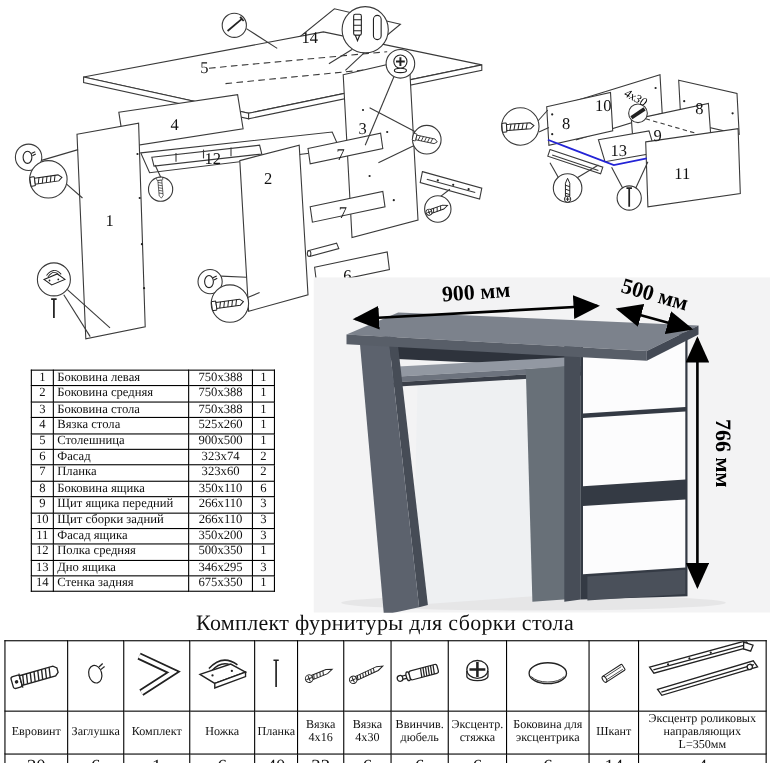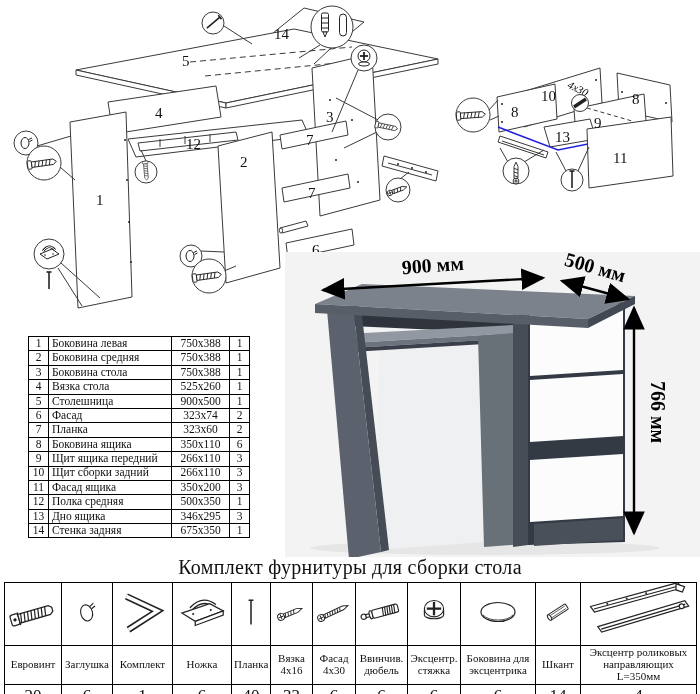--- a/index.html
+++ b/index.html
@@ -594,21 +594,21 @@
             </svg>
         </td>
       </tr>
       <tr class="labels">
         <td>Евровинт</td>
         <td>Заглушка</td>
         <td>Комплект</td>
         <td>Ножка</td>
         <td>Планка</td>
         <td>Вязка 4x16</td>
-        <td>Фасад 4x30</td>
+        <td>Вязка 4x30</td>
         <td>Ввинчив. дюбель</td>
         <td>Эксцентр. стяжка</td>
         <td>Боковина для эксцентрика</td>
         <td>Шкант</td>
         <td>Эксцентр роликовых направляющих L=350мм</td>
       </tr>
       <tr class="qty">
         <td>20</td>
         <td>6</td>
         <td>1</td>

